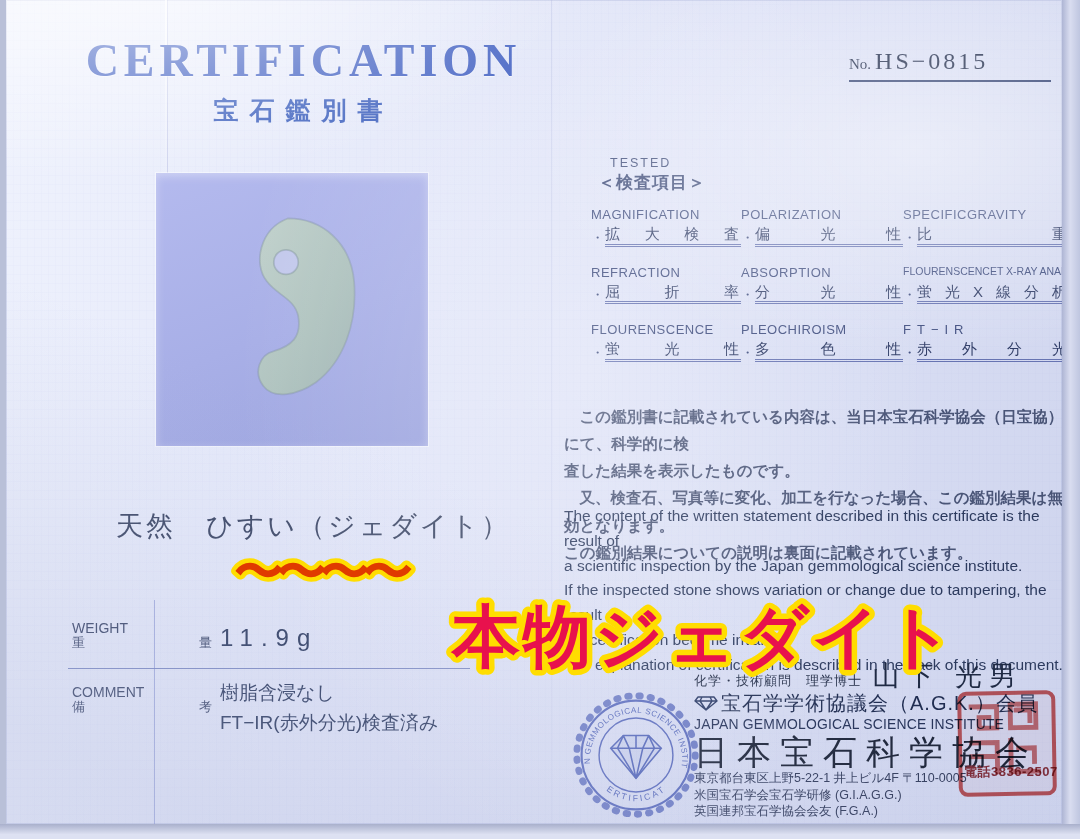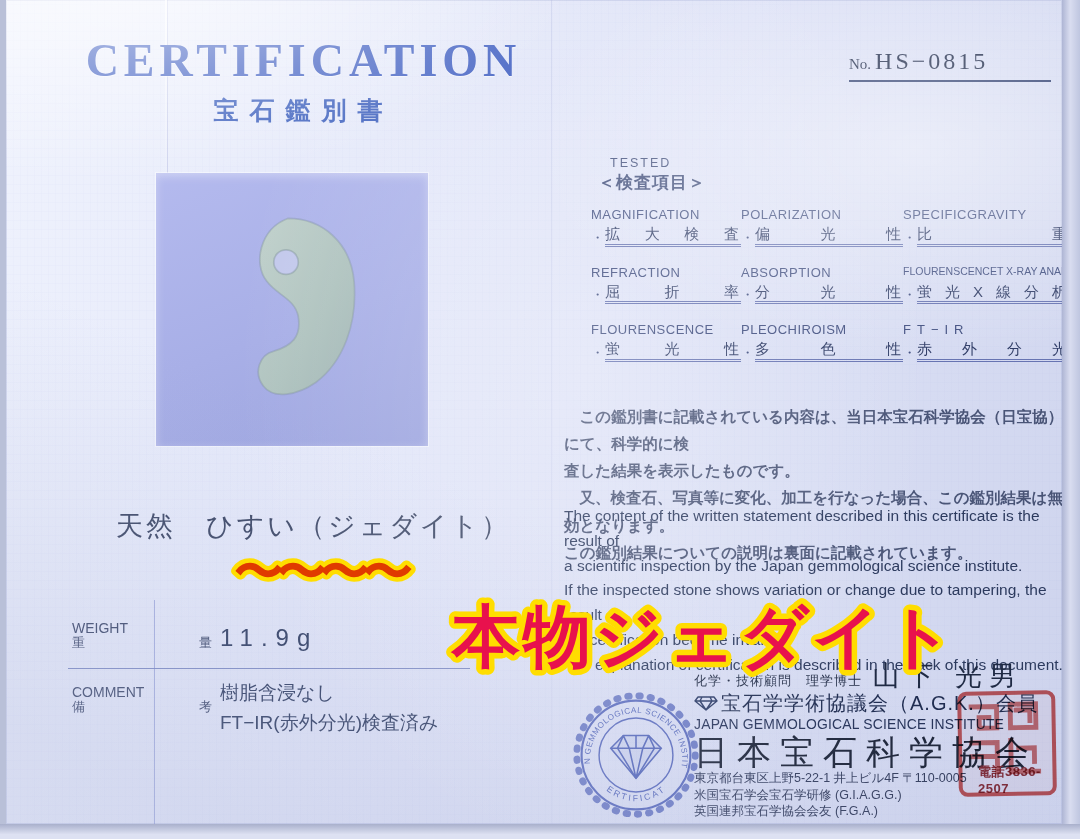--- a/index.html
+++ b/index.html
@@ -92,21 +92,21 @@
   .advisor .n{font-size:27px;letter-spacing:7px;margin-left:6px;}
   .membership{position:absolute;left:688px;top:690px;white-space:nowrap;color:#1f2c50;font-size:20px;letter-spacing:1px;}
   .membership svg{vertical-align:-1px;margin-right:3px;}
   .inst-en{position:absolute;left:688px;top:716px;font-size:14.5px;color:#253258;letter-spacing:.2px;
     transform:scaleX(.96);transform-origin:left;white-space:nowrap;}
   .inst-jp{position:absolute;left:688px;top:730px;font-size:34px;letter-spacing:9px;color:#1c2438;
     font-family:"Liberation Serif",serif;white-space:nowrap;}
   .addr{position:absolute;left:688px;top:770px;font-size:12.5px;color:#323c5c;white-space:nowrap;}
   .cred1{position:absolute;left:688px;top:787px;font-size:12.5px;color:#323c5c;white-space:nowrap;}
   .cred2{position:absolute;left:688px;top:803px;font-size:12.5px;color:#323c5c;white-space:nowrap;}
-  .phone{position:absolute;left:958px;top:763px;font-size:13px;font-weight:bold;color:#7d2f3d;z-index:6;letter-spacing:.5px;padding-left:14px;}
+  .phone{position:absolute;left:958px;top:763px;font-size:13px;font-weight:bold;color:#7d2f3d;z-index:6;letter-spacing:.5px;}
 
   
   .blue-seal{position:absolute;left:562px;top:687px;z-index:4;opacity:.92;}
   .red-stamp{position:absolute;left:952px;top:691px;width:90px;height:97px;z-index:7;
     border:4px solid rgba(203,58,58,.8);border-radius:9px;transform:rotate(-1deg);
     mix-blend-mode:multiply;background:rgba(230,120,120,.06);}
   .red-stamp svg{position:absolute;left:0;top:0;}
 </style>
 </head>
 <body>

